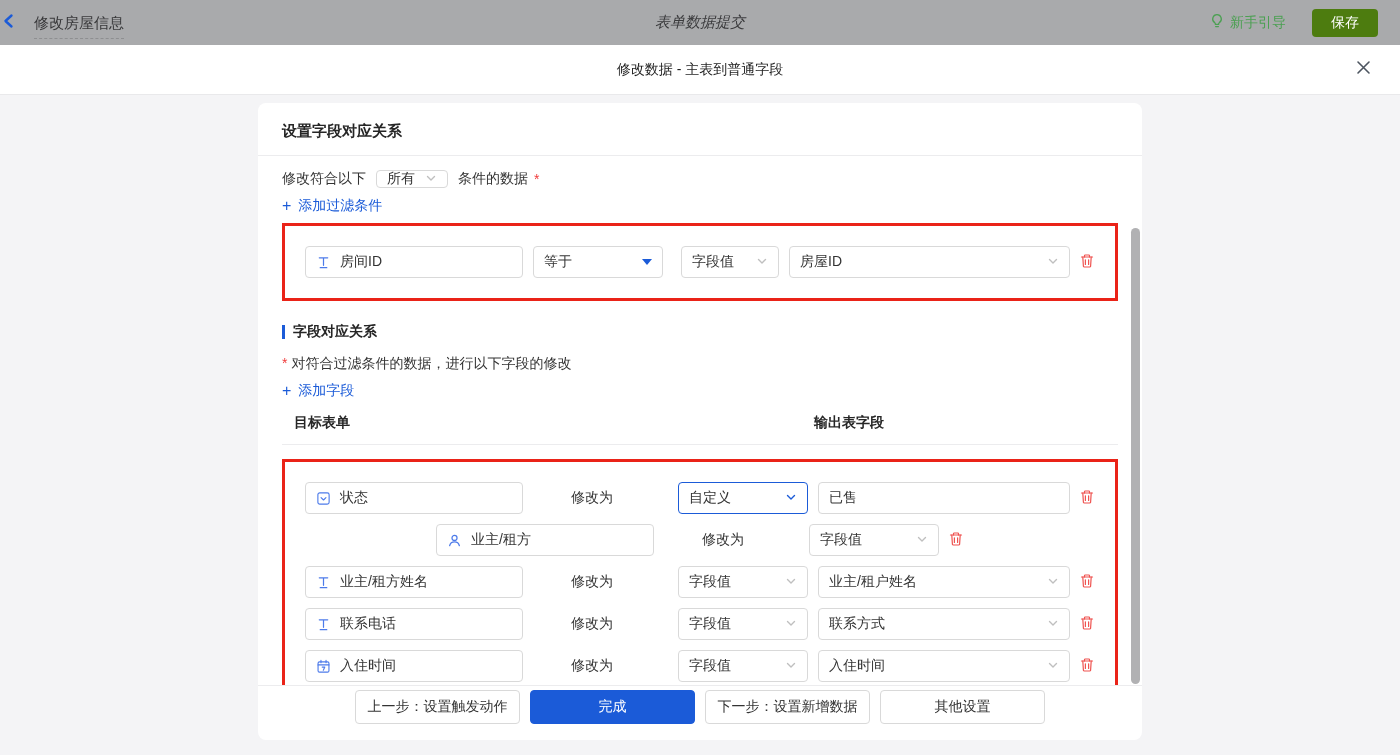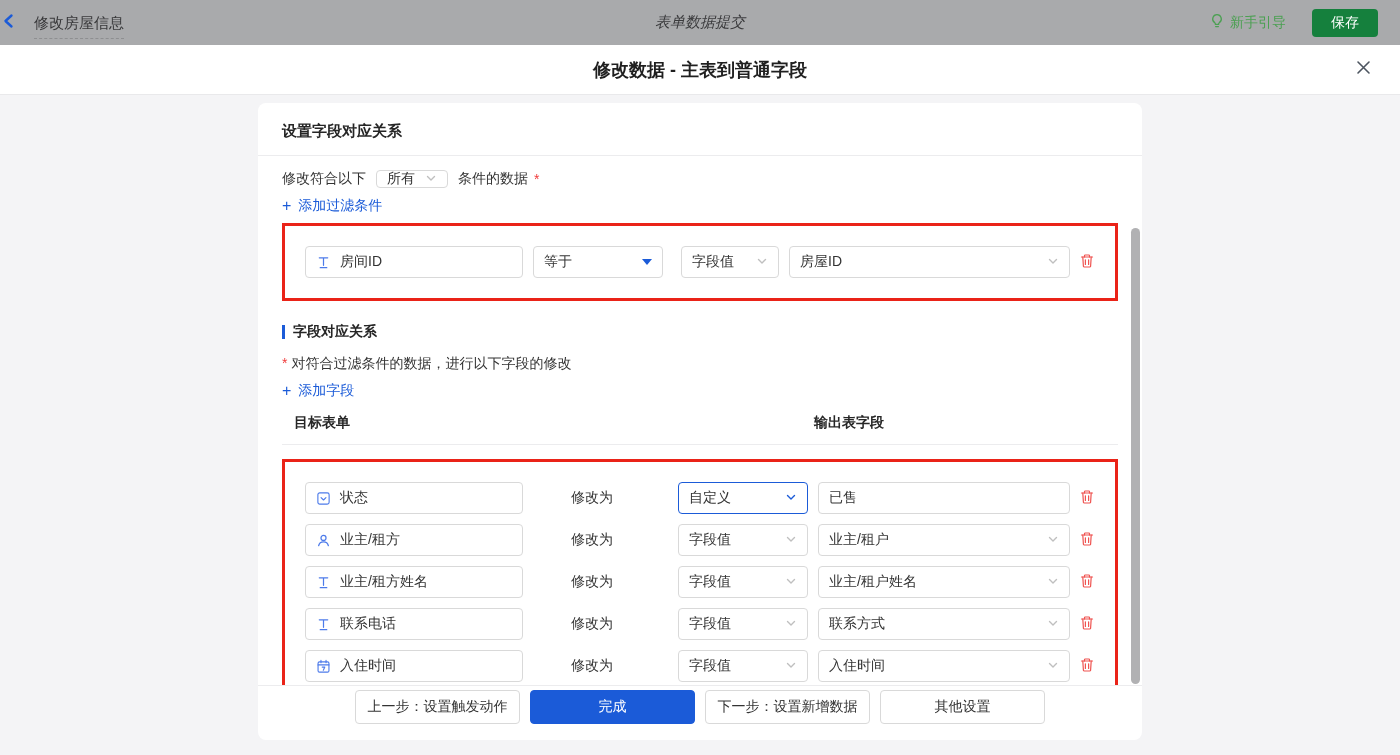--- a/index.html
+++ b/index.html
@@ -7,25 +7,25 @@
   body { font-family:"Liberation Sans","DejaVu Sans",sans-serif; font-size:14px; color:#333; background:#f4f4f6; }
 
   
   .topbar { position:relative; height:45px; background:#a9aaac; display:flex; align-items:center; justify-content:space-between; }
   .topbar-left { display:flex; align-items:center; height:100%; }
   .back-btn { display:flex; align-items:center; cursor:pointer; margin-right:16px; }
   .tb-title { font-size:15px; color:#38383a; padding-bottom:5px; border-bottom:1px dashed #8e8f91; line-height:20px; margin-top:6px; }
   .topbar-center { position:absolute; left:50%; transform:translateX(-50%); font-size:15px; color:#3a3a3c;font-style:italic; }
   .topbar-right { display:flex; align-items:center; padding-right:22px; }
   .guide { display:flex; align-items:center; gap:5px; color:#4ba052; font-size:14px; cursor:pointer; }
-  .save-btn { margin-left:26px; background:#15803d; color:#fff; border:none; border-radius:4px; height:28px; padding:0 19px; font-size:14px; cursor:pointer; font-family:inherit; }
+  .save-btn { margin-left:26px; background:#4d7c0f; color:#fff; border:none; border-radius:4px; height:28px; padding:0 19px; font-size:14px; cursor:pointer; font-family:inherit; }
 
   
   .dialog-header { position:relative; height:50px; background:#fff; display:flex; align-items:center; justify-content:center; border-bottom:1px solid #e9e9eb; }
-  .dialog-title { font-size:18px; font-weight:700; color:#1f1f1f; }
+  .dialog-title { font-size:14px; font-weight:400; color:#1f1f1f; }
   .close-btn { position:absolute; right:26px; top:13px; width:22px; height:22px; background:none; border:none; cursor:pointer; display:flex; align-items:center; justify-content:center; }
 
   
   .page-body { height:660px; background:#f4f4f6; }
   .card { position:relative; width:884px; height:637px; margin:8px 0 0 258px; background:#fff; border-radius:8px; display:flex; flex-direction:column; }
   .card-title { padding:19px 24px 14px; font-size:15px; font-weight:700; color:#262626; border-bottom:1px solid #ececee; }
   .card-content { flex:1; padding:0 24px; overflow:hidden; }
   .card-footer { height:55px; border-top:1px solid #ececee; display:flex; align-items:flex-start; justify-content:center; gap:10px; padding-top:4px; }
 
   
@@ -252,28 +252,20 @@
           </div>
           <span class="mod-label">修改为</span>
           <div class="select-box type-select">
             <span class="sel-text">字段值</span>
             <span>
               <svg width="12" height="12" viewBox="0 0 12 12" fill="none">
                   <path d="M2.5 4.5L6 8l3.5-3.5" stroke="#bfbfbf" stroke-width="1.4" stroke-linecap="round" stroke-linejoin="round"></path>
                 </svg>
             </span>
           </div>
-          <div class="select-box val-select">
-            <span class="sel-text">业主/租户</span>
-            <span>
-              <svg width="12" height="12" viewBox="0 0 12 12" fill="none">
-                  <path d="M2.5 4.5L6 8l3.5-3.5" stroke="#bfbfbf" stroke-width="1.4" stroke-linecap="round" stroke-linejoin="round"></path>
-                </svg>
-            </span>
-          </div>
           <button class="trash-btn">
             <span>
               <svg width="16" height="16" viewBox="0 0 16 16" fill="none" stroke="#ef5350" stroke-width="1.2" stroke-linecap="round" stroke-linejoin="round">
                   <path d="M2.5 4h11"></path>
                   <path d="M5.5 4V2.7a.7.7 0 0 1 .7-.7h3.6a.7.7 0 0 1 .7.7V4"></path>
                   <path d="M3.8 4l.6 9.3a1 1 0 0 0 1 .7h5.2a1 1 0 0 0 1-.7L12.2 4"></path>
                   <path d="M6.4 6.8v4.6M9.6 6.8v4.6"></path>
                 </svg>
             </span>
           </button>

